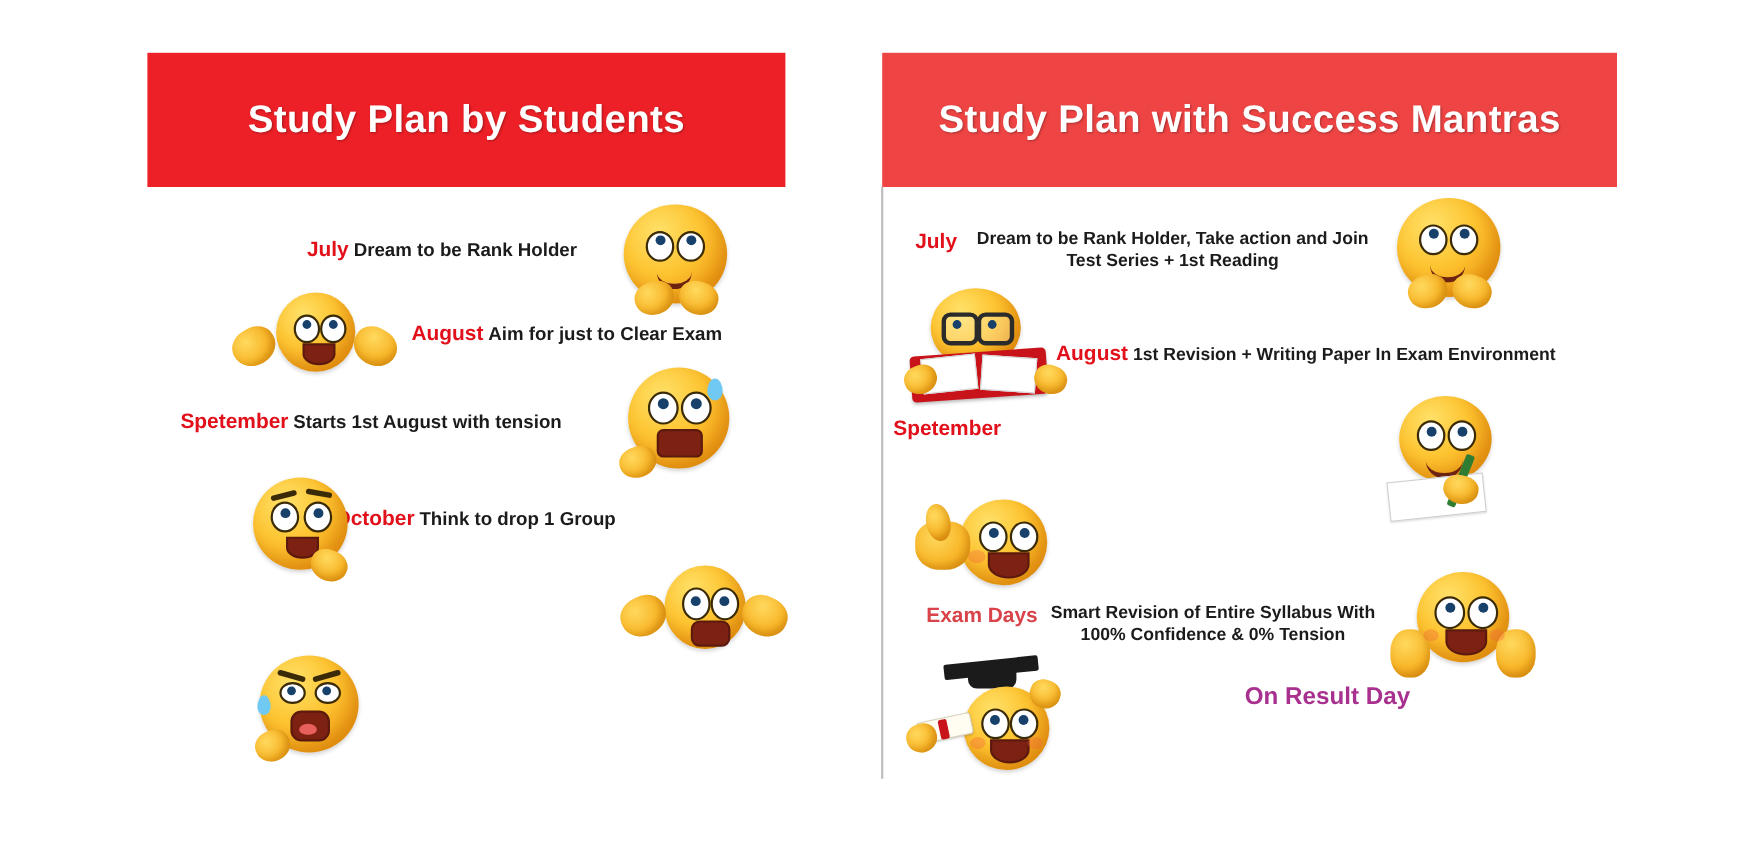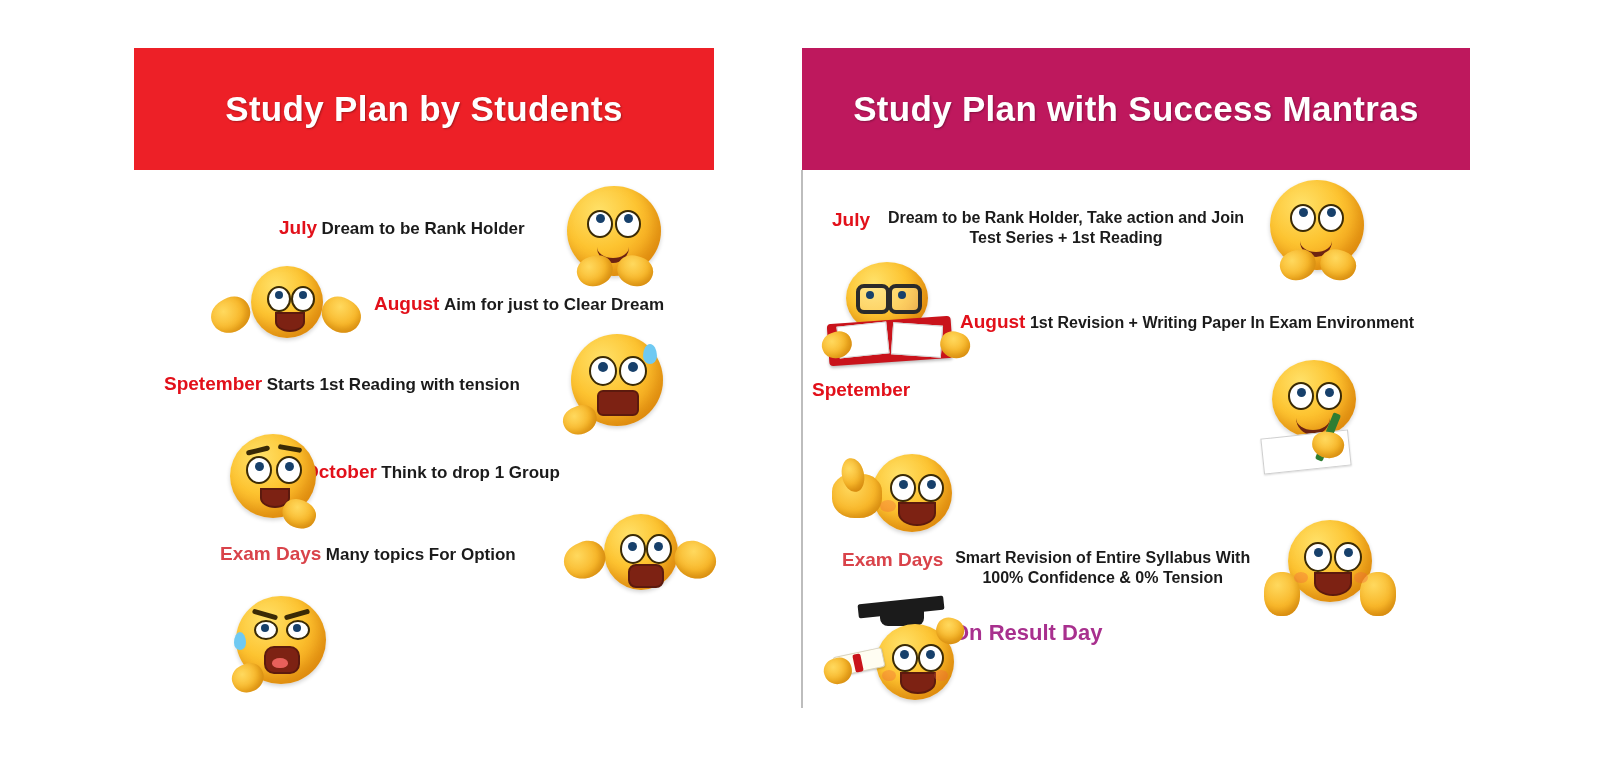--- a/index.html
+++ b/index.html
@@ -38,21 +38,21 @@
     justify-content: center;
   }
   .banner-left {
     left: 0;
     width: 580px;
     background: #ed2027;
   }
   .banner-right {
     left: 668px;
     width: 668px;
-    background: #be185d;
+    background: #ef4444;
   }
   .banner-title {
     color: #ffffff;
     font-size: 35px;
     font-weight: bold;
     letter-spacing: 0.3px;
     text-shadow: 1px 1px 2px rgba(0,0,0,0.30);
     white-space: nowrap;
   }
   
@@ -71,20 +71,21 @@
     width: 668px;
     height: 538px;
   }
   .col-left { left: 0; }
   .col-right { left: 668px; }
 
   .row {
     position: absolute;
     display: flex;
     align-items: center;
+    justify-content: flex-end;
   }
   .entry-text {
     white-space: nowrap;
     line-height: 1.28;
   }
   .entry-text.wrapped { white-space: normal; }
   .month {
     font-weight: bold;
     font-size: 19px;
     color: #e2101a;
@@ -236,39 +237,39 @@
         <div class="pupil" style="left:37px; top:34px; width:9px; height:9px;"></div>
         <div class="pupil" style="left:65px; top:34px; width:9px; height:9px;"></div>
         <div class="mouth-smile" style="left:38px; top:58px; width:32px;"></div>
         <div class="hand" style="left:18px; top:76px; width:36px; height:30px; transform:rotate(-18deg);"></div>
         <div class="hand" style="left:58px; top:76px; width:36px; height:30px; transform:rotate(18deg);"></div>
       </div>
 
       <div class="row" style="left:240px; top:122px;">
         <span class="entry-text">
           <span class="month">August</span>
-          <span class="detail">Aim for just to Clear Dream</span>
+          <span class="detail">Aim for just to Clear Exam</span>
         </span>
       </div>
 
       <div style="position:absolute; left:75px; top:92px; width:150px; height:90px;">
         <div class="face" style="left:42px; top:4px; width:72px; height:72px;"></div>
         <div class="eye" style="left:58px; top:24px; width:20px; height:22px;"></div>
         <div class="eye" style="left:82px; top:24px; width:20px; height:22px;"></div>
         <div class="pupil" style="left:66px; top:29px; width:8px; height:8px;"></div>
         <div class="pupil" style="left:90px; top:29px; width:8px; height:8px;"></div>
         <div class="mouth-open" style="left:66px; top:50px; width:26px; height:16px;"></div>
         <div class="hand" style="left:2px; top:36px; width:40px; height:34px; transform:rotate(-30deg);"></div>
         <div class="hand" style="left:112px; top:36px; width:40px; height:34px; transform:rotate(30deg);"></div>
       </div>
 
       <div class="row" style="left:30px; top:202px;">
         <span class="entry-text">
           <span class="month">Spetember</span>
-          <span class="detail">Starts 1st  Reading with tension</span>
+          <span class="detail">Starts 1st  August with tension</span>
         </span>
       </div>
 
       <div style="position:absolute; left:425px; top:160px; width:115px; height:110px;">
         <div class="face" style="left:12px; top:4px; width:92px; height:92px;"></div>
         <div class="eye" style="left:30px; top:26px; width:24px; height:26px;"></div>
         <div class="eye" style="left:60px; top:26px; width:24px; height:26px;"></div>
         <div class="pupil" style="left:39px; top:32px; width:10px; height:10px;"></div>
         <div class="pupil" style="left:69px; top:32px; width:10px; height:10px;"></div>
         <div class="mouth-open" style="left:38px; top:60px; width:38px; height:22px; border-radius:6px;"></div>
@@ -288,26 +289,20 @@
         <div class="brow" style="left:24px; top:20px; width:24px; height:5px; transform:rotate(-14deg);"></div>
         <div class="brow" style="left:56px; top:18px; width:24px; height:5px; transform:rotate(10deg);"></div>
         <div class="eye" style="left:24px; top:28px; width:22px; height:24px;"></div>
         <div class="eye" style="left:54px; top:28px; width:22px; height:24px;"></div>
         <div class="pupil" style="left:33px; top:34px; width:9px; height:9px;"></div>
         <div class="pupil" style="left:63px; top:34px; width:9px; height:9px;"></div>
         <div class="mouth-open" style="left:38px; top:60px; width:26px; height:16px;"></div>
         <div class="hand" style="left:60px; top:72px; width:34px; height:28px; transform:rotate(24deg);"></div>
       </div>
 
-      <div class="row" style="left:86px; top:372px;">
-        <span class="entry-text">
-          <span class="month exam-days">Exam Days</span>
-          <span class="detail">Many topics For Option</span>
-        </span>
-      </div>
 
       <div style="position:absolute; left:430px; top:342px; width:150px; height:95px;">
         <div class="face" style="left:40px; top:2px; width:74px; height:76px;"></div>
         <div class="eye" style="left:56px; top:22px; width:22px; height:26px;"></div>
         <div class="eye" style="left:82px; top:22px; width:22px; height:26px;"></div>
         <div class="pupil" style="left:64px; top:30px; width:9px; height:9px;"></div>
         <div class="pupil" style="left:90px; top:30px; width:9px; height:9px;"></div>
         <div class="mouth-open" style="left:64px; top:52px; width:32px; height:20px; border-radius:8px;"></div>
         <div class="hand" style="left:0px; top:30px; width:42px; height:36px; transform:rotate(-26deg);"></div>
         <div class="hand" style="left:110px; top:30px; width:42px; height:36px; transform:rotate(26deg);"></div>

